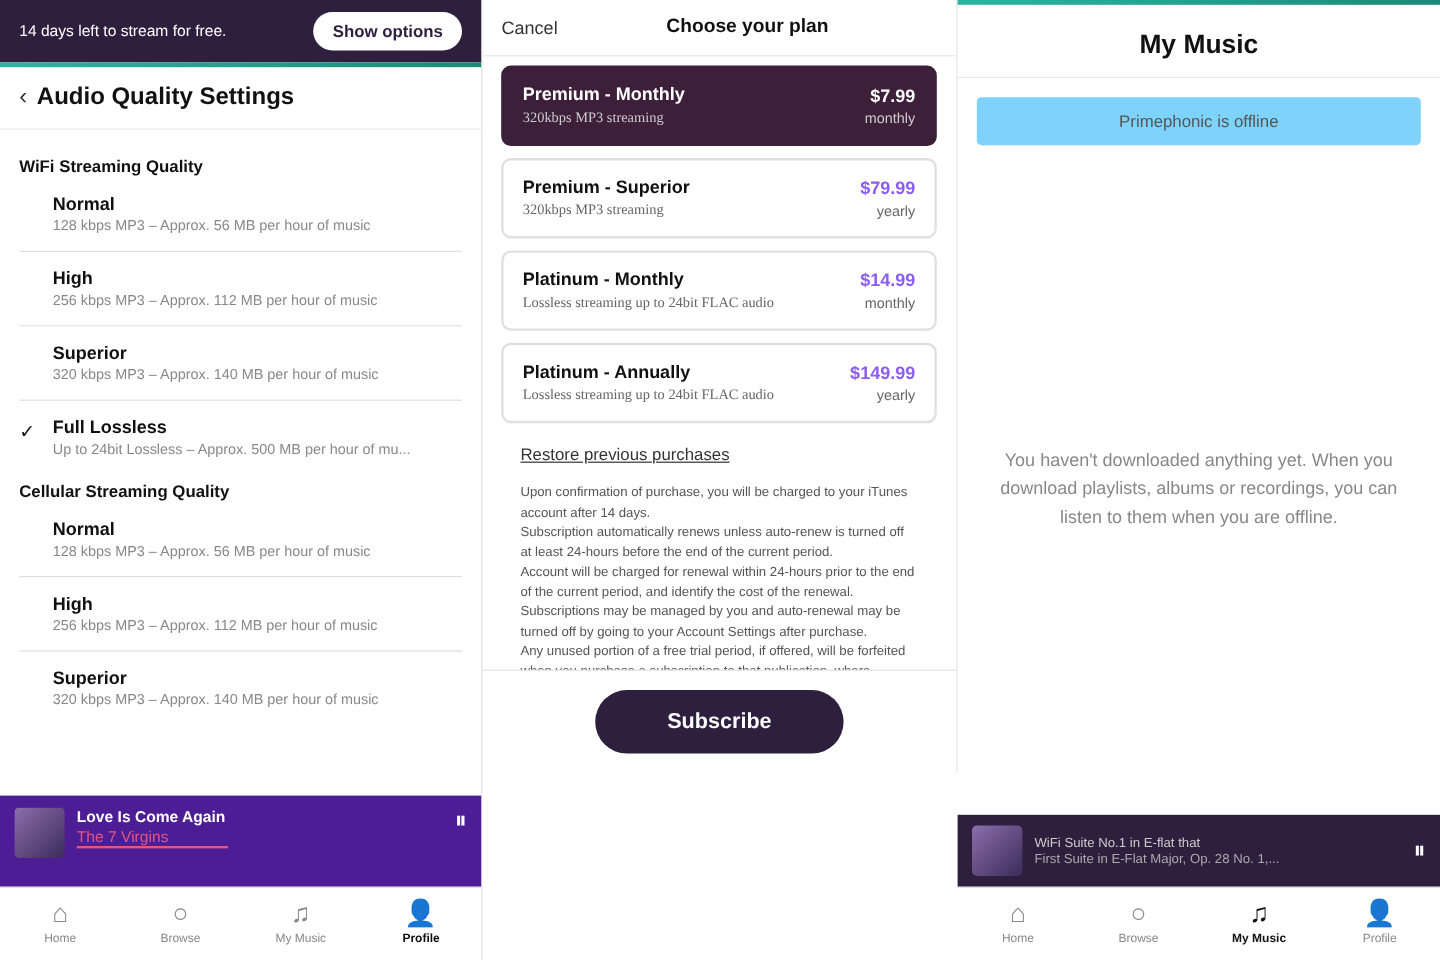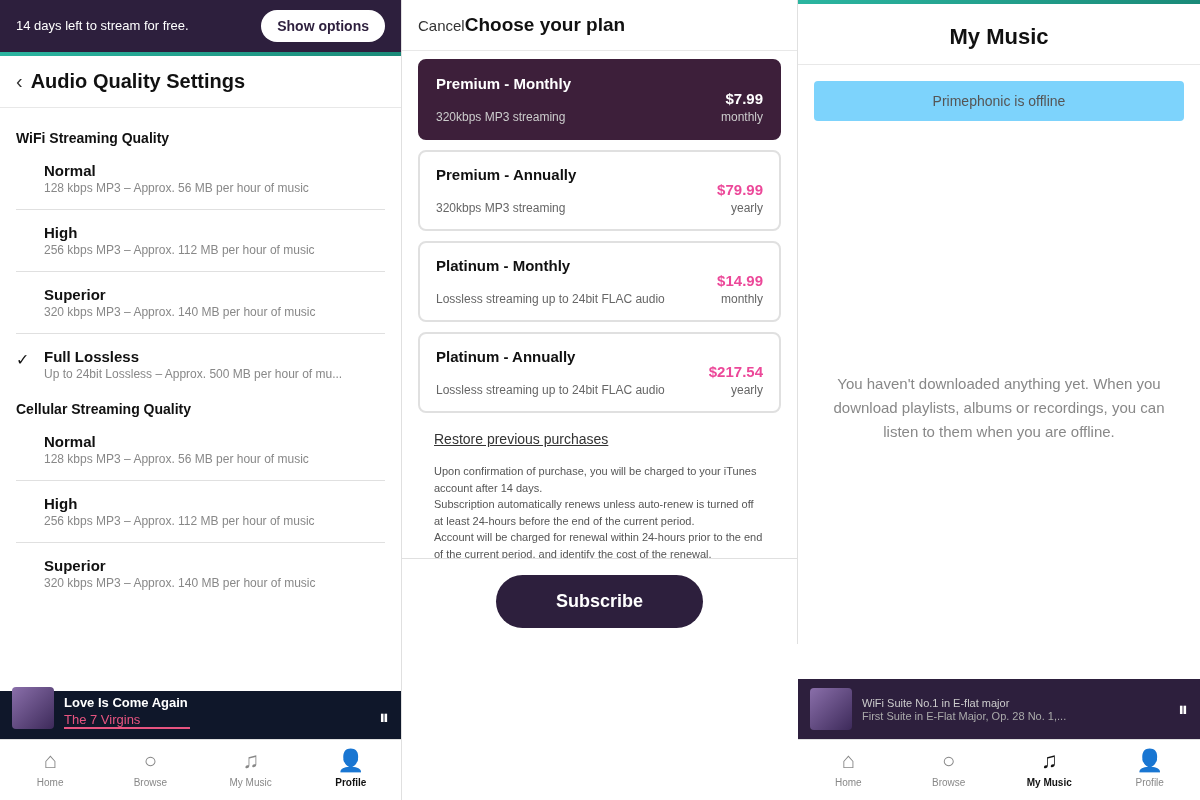--- a/index.html
+++ b/index.html
@@ -117,25 +117,25 @@
 
     .divider-line {
       border: none;
       border-top: 1px solid #e0e0e0;
       margin: 4px 16px;
     }
 
     
     .now-playing {
       display: flex;
-      align-items: flex-end;
-      background: #0f172a;
+      align-items: flex-start;
+      background: #4c1d95;
       color: #fff;
       padding: 10px 12px;
-      height: 48px;
+      height: 76px;
     }
     .now-playing-art {
       width: 42px;
       height: 42px;
       background: #5a3e72;
       border-radius: 4px;
       margin-right: 10px;
       flex-shrink: 0;
       overflow: hidden;
       display: flex;
@@ -217,68 +217,70 @@
     }
     .cancel-btn {
       font-size: 15px;
       color: #333;
       cursor: pointer;
       background: none;
       border: none;
     }
     .middle-title {
       flex: 1;
-      font-size: 19px;
+      text-align: center;
+      font-size: 16px;
       font-weight: 700;
       color: #111;
     }
 
     .plan-list {
       flex: 1;
       overflow-y: auto;
       padding: 8px 16px;
     }
 
     .plan-card {
       border: 2px solid #e0e0e0;
       border-radius: 8px;
       padding: 14px 16px;
       margin-bottom: 10px;
       cursor: pointer;
       display: flex;
       justify-content: space-between;
-      align-items: flex-end;
+      align-items: center;
     }
     .plan-card.selected {
       background: #3d1f3a;
       border-color: #3d1f3a;
       color: #fff;
     }
     .plan-card.selected .plan-name { color: #fff; }
     .plan-card.selected .plan-desc { color: #ccc; }
     .plan-card.selected .plan-period { color: #ccc; }
 
     .plan-left {}
     .plan-name {
       font-size: 15px;
       font-weight: 700;
       color: #111;
     }
     .plan-desc {
       font-size: 12px;
       color: #666;
-      margin-top: 18px;
+      margin-top: 3px;
+      font-family: Liberation Serif, serif;
     }
     .plan-right {
       text-align: right;
     }
     .plan-price {
       font-size: 15px;
       font-weight: 700;
-      color: #ec4899;
+      color: #8b5cf6;
     }
     .plan-card.selected .plan-price { color: #fff; }
     .plan-period {
       font-size: 12px;
       color: #666;
       margin-top: 3px;
     }
 
     .restore-link {
       font-size: 14px;
@@ -529,21 +531,21 @@
         <div class="plan-desc">320kbps MP3 streaming</div>
       </div>
       <div class="plan-right">
         <div class="plan-price">$7.99</div>
         <div class="plan-period">monthly</div>
       </div>
     </div>
 
     <div class="plan-card">
       <div class="plan-left">
-        <div class="plan-name">Premium - Annually</div>
+        <div class="plan-name">Premium - Superior</div>
         <div class="plan-desc">320kbps MP3 streaming</div>
       </div>
       <div class="plan-right">
         <div class="plan-price">$79.99</div>
         <div class="plan-period">yearly</div>
       </div>
     </div>
 
     <div class="plan-card">
       <div class="plan-left">
@@ -555,21 +557,21 @@
         <div class="plan-period">monthly</div>
       </div>
     </div>
 
     <div class="plan-card">
       <div class="plan-left">
         <div class="plan-name">Platinum - Annually</div>
         <div class="plan-desc">Lossless streaming up to 24bit FLAC audio</div>
       </div>
       <div class="plan-right">
-        <div class="plan-price">$217.54</div>
+        <div class="plan-price">$149.99</div>
         <div class="plan-period">yearly</div>
       </div>
     </div>
 
     <div class="restore-link">Restore previous purchases</div>
 
     <div class="legal-text">Upon confirmation of purchase, you will be charged to your iTunes account after 14 days.<br>Subscription automatically renews unless auto-renew is turned off at least 24-hours before the end of the current period.<br>Account will be charged for renewal within 24-hours prior to the end of the current period, and identify the cost of the renewal.<br>Subscriptions may be managed by you and auto-renewal may be turned off by going to your Account Settings after purchase.<br>Any unused portion of a free trial period, if offered, will be forfeited when you purchase a subscription to that publication, where applicable.</div>
 
     <span class="privacy-link">Privacy Policy</span>
     <span class="terms-link">Terms of Use</span>
@@ -589,21 +591,21 @@
 
   <div class="offline-banner">Primephonic is offline</div>
 
   <div class="empty-message">
     <span class="empty-text">You haven't downloaded anything yet. When you download playlists, albums or recordings, you can listen to them when you are offline.</span>
   </div>
 
   <div class="right-now-playing">
     <div class="right-art"></div>
     <div class="right-now-info">
-      <div class="right-now-composer"><span>WiFi</span> <span>Suite No.1 in E-flat major</span></div>
+      <div class="right-now-composer"><span>WiFi</span> <span>Suite No.1 in E-flat that</span></div>
       <div class="right-now-subtitle">First Suite in E-Flat Major, Op. 28 No. 1,...</div>
     </div>
     <span class="pause-btn">⏸</span>
   </div>
 
   <div class="right-bottom-nav">
     <div class="nav-item">
       <span class="nav-icon">⌂</span>
       <span class="nav-label">Home</span>
     </div>

